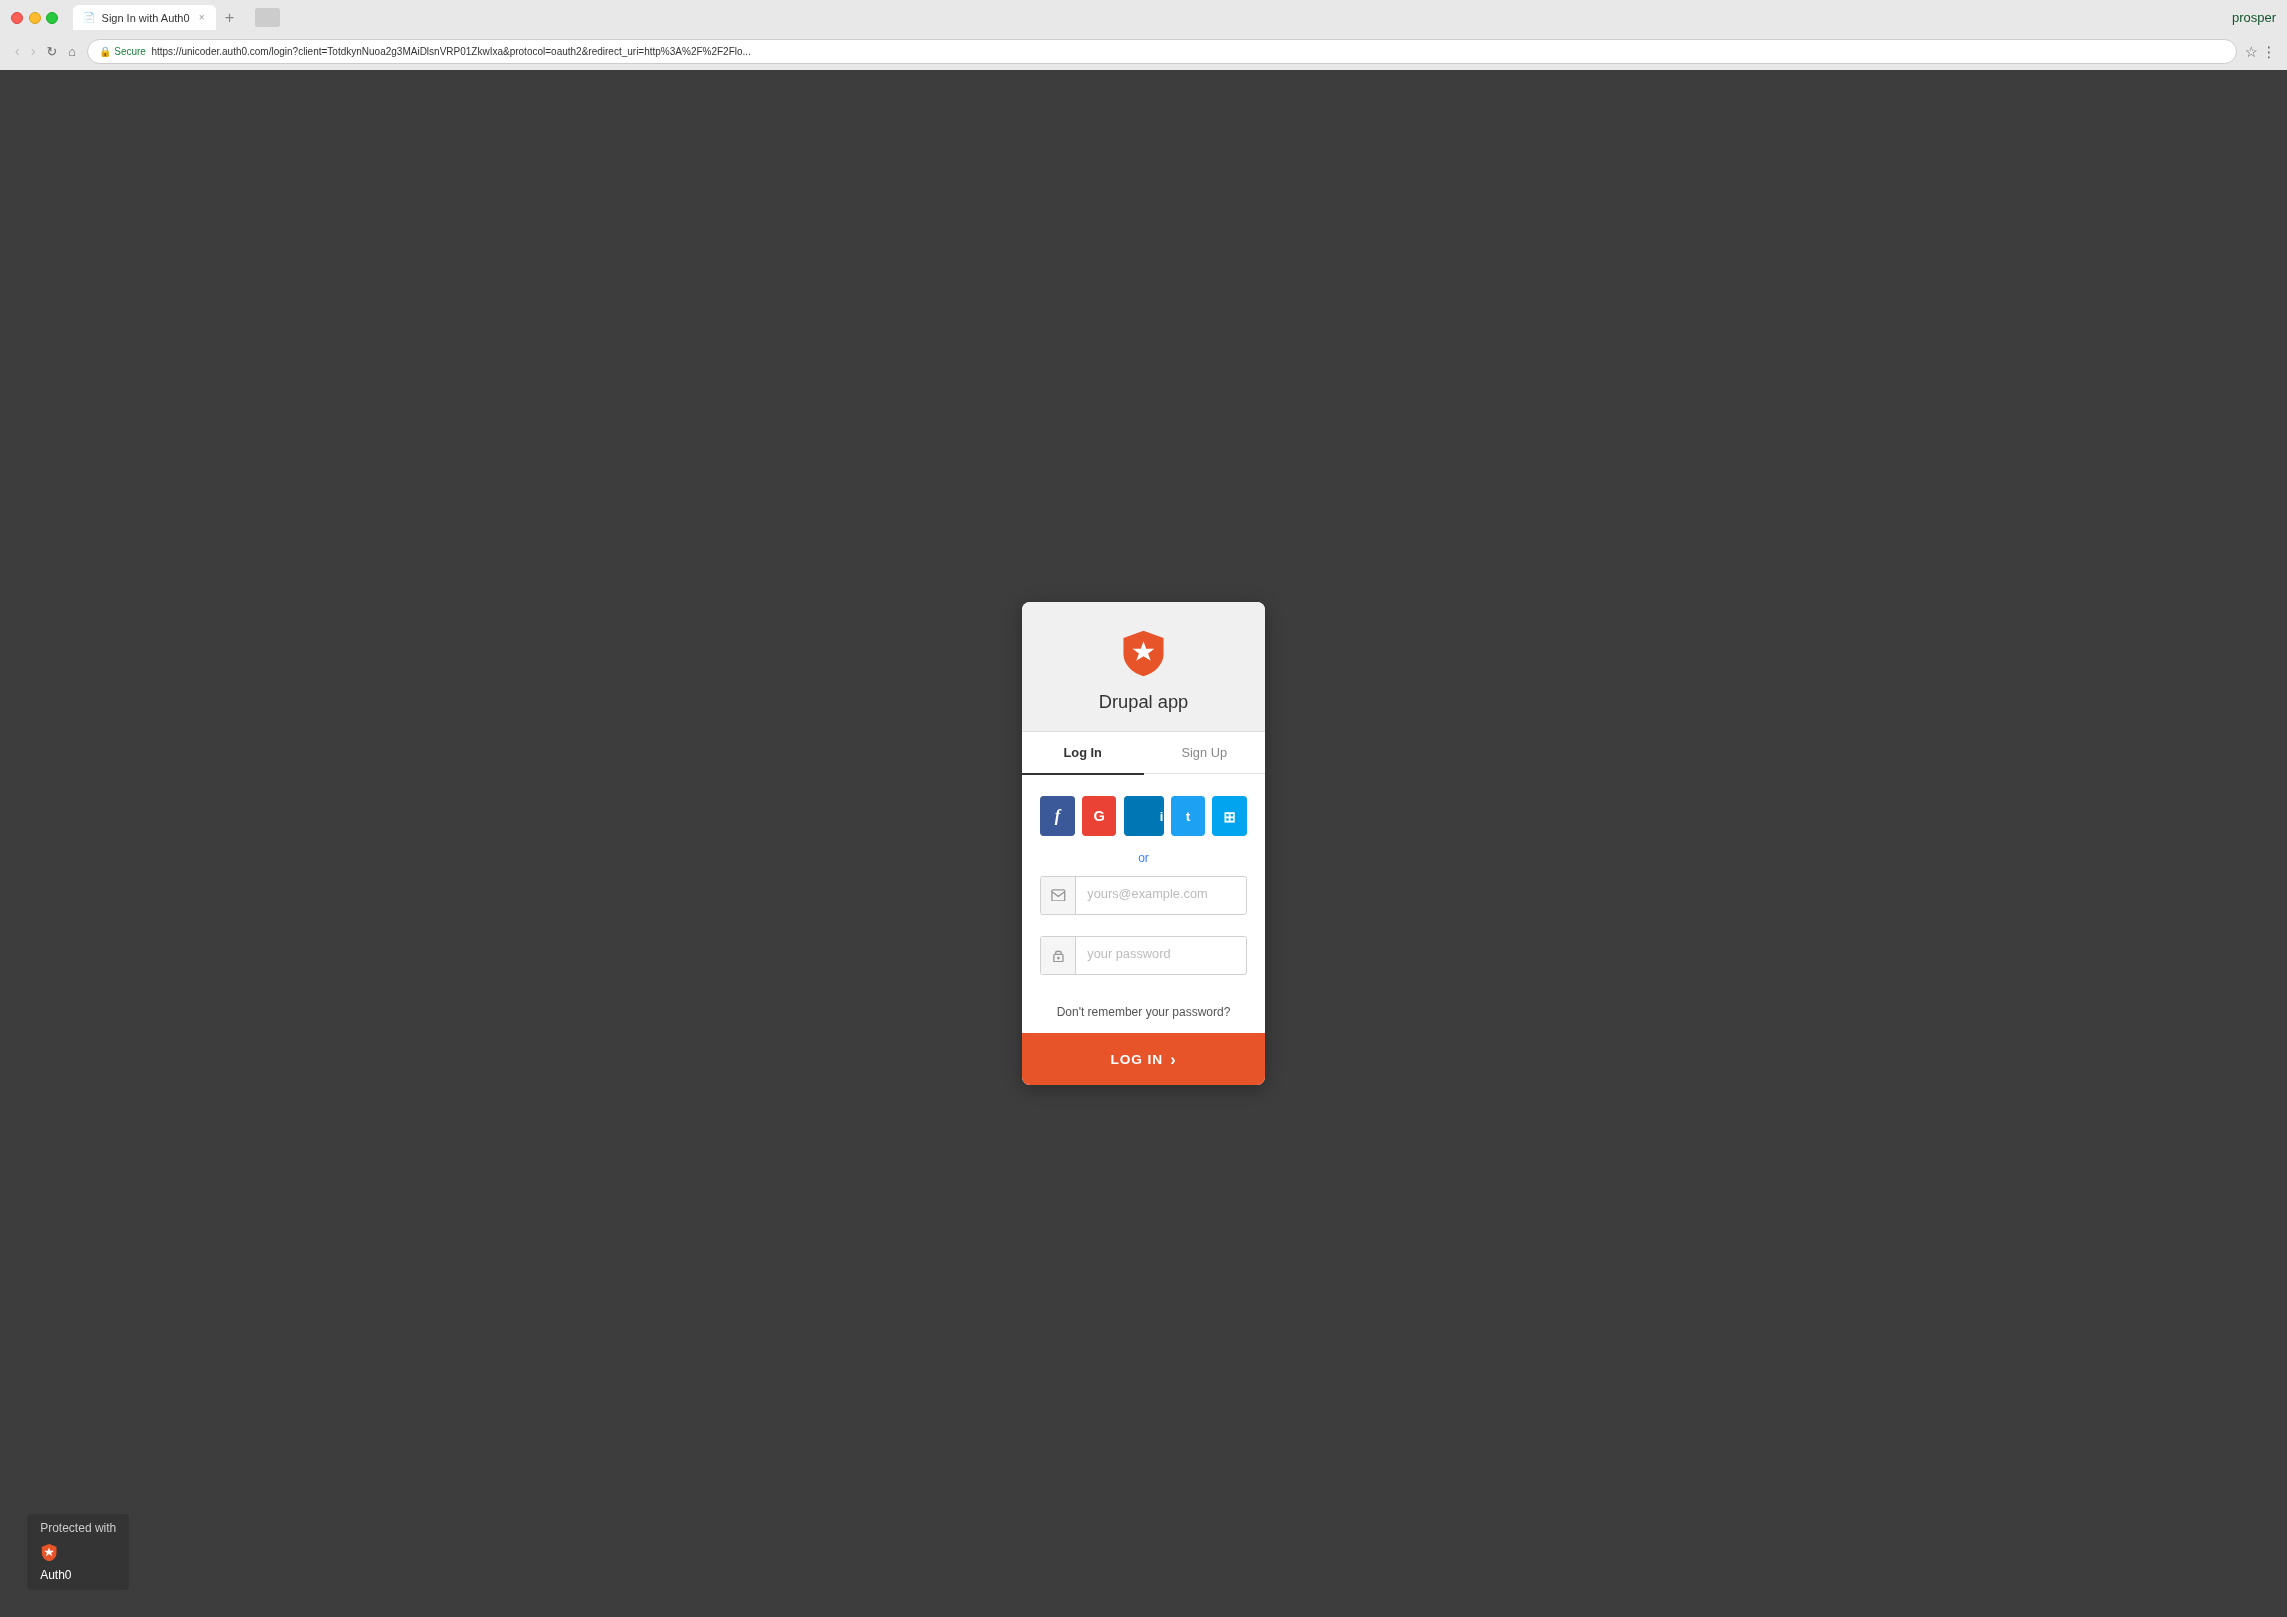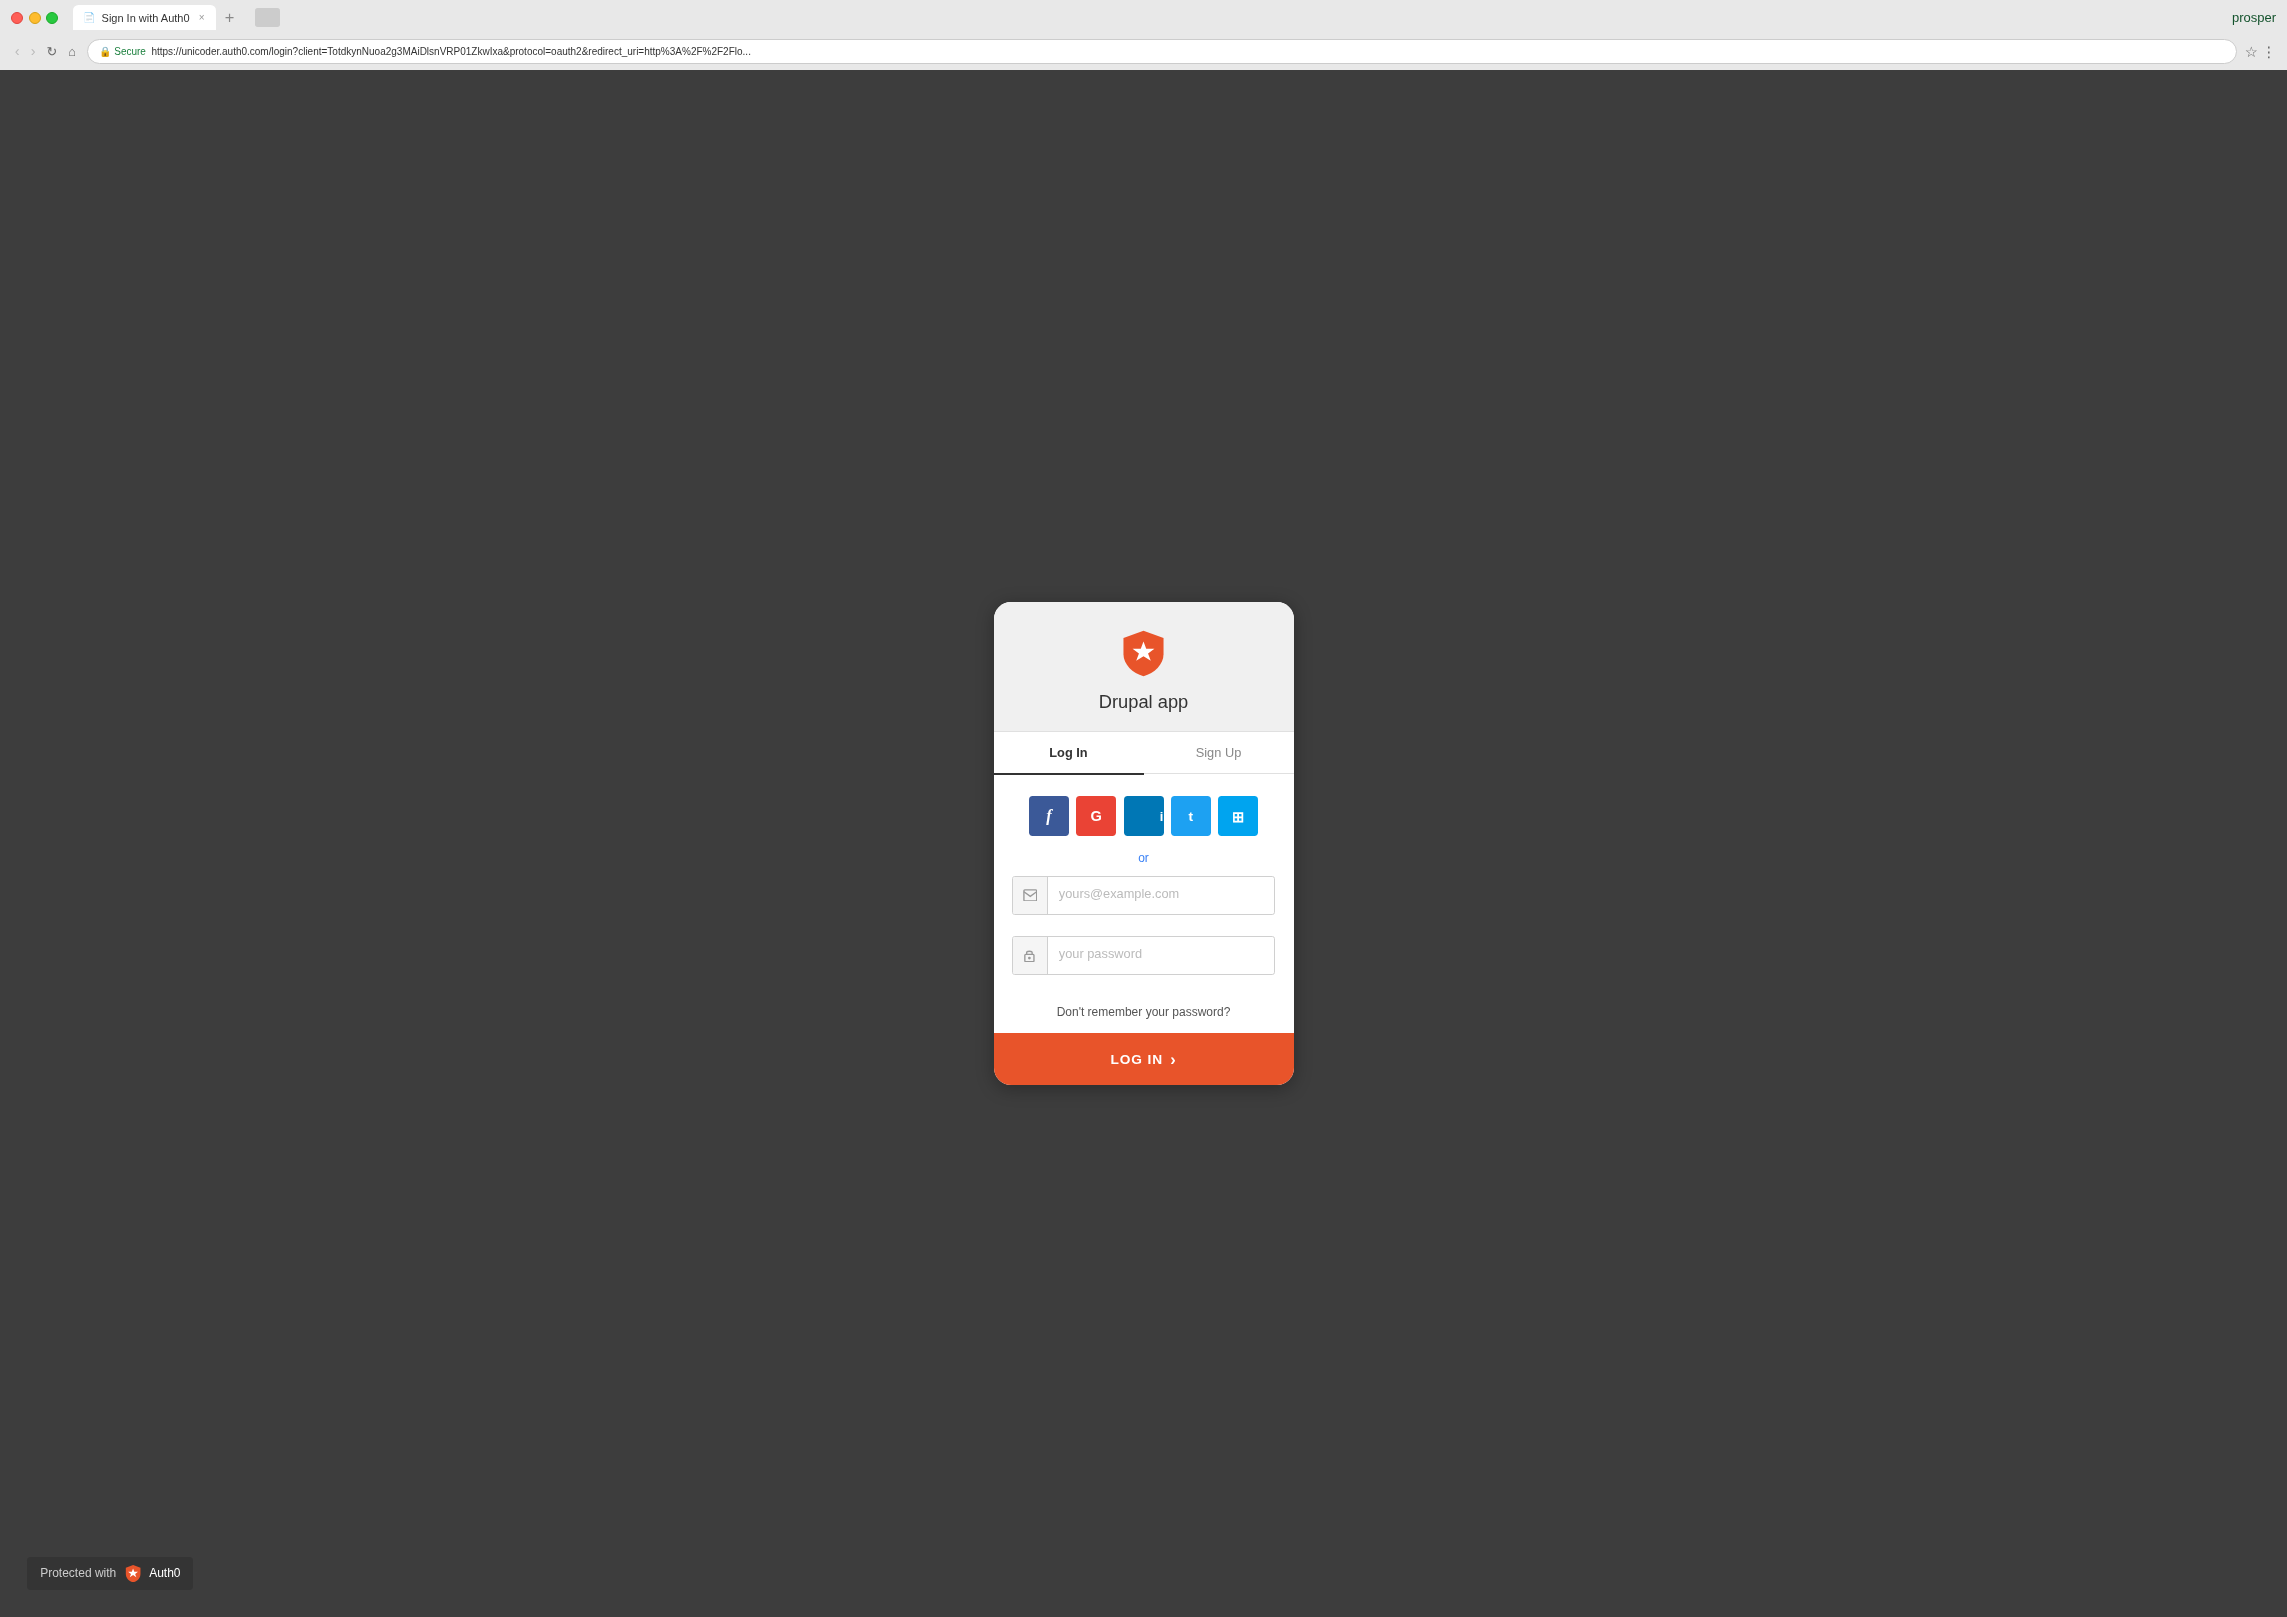--- a/index.html
+++ b/index.html
@@ -148,22 +148,22 @@
       background: #3d3d3d;
       display: flex;
       align-items: center;
       justify-content: center;
       position: relative;
     }
 
     
     .login-card {
       background: #fff;
-      border-radius: 17px;
-      width: 300px;
+      border-radius: 8px;
+      width: 243px;
       box-shadow: 0 3.7px 18.3px rgba(0,0,0,0.3);
       overflow: hidden;
     }
     .card-header {
       background: #f0f0f0;
       display: flex;
       flex-direction: column;
       align-items: center;
       padding: 25.6px 18.3px 18.3px;
       border-bottom: 0.9px solid #e0e0e0;
@@ -305,24 +305,25 @@
 
     
     .protected-badge {
       position: absolute;
       bottom: 27.4px;
       left: 27.4px;
       background: rgba(50,50,50,0.85);
       border-radius: 3.7px;
       padding: 7.3px 12.8px;
       display: flex;
-      align-items: center;
+      align-items: flex-start;
       gap: 7.3px;
       font-size: 12px;
       color: #ccc;
+      flex-direction: column;
     }
     .auth0-badge-logo {
       width: 18.3px;
       height: 18.3px;
     }
     .badge-brand {
       color: #fff;
       font-weight: 400;
     }
   </style>

